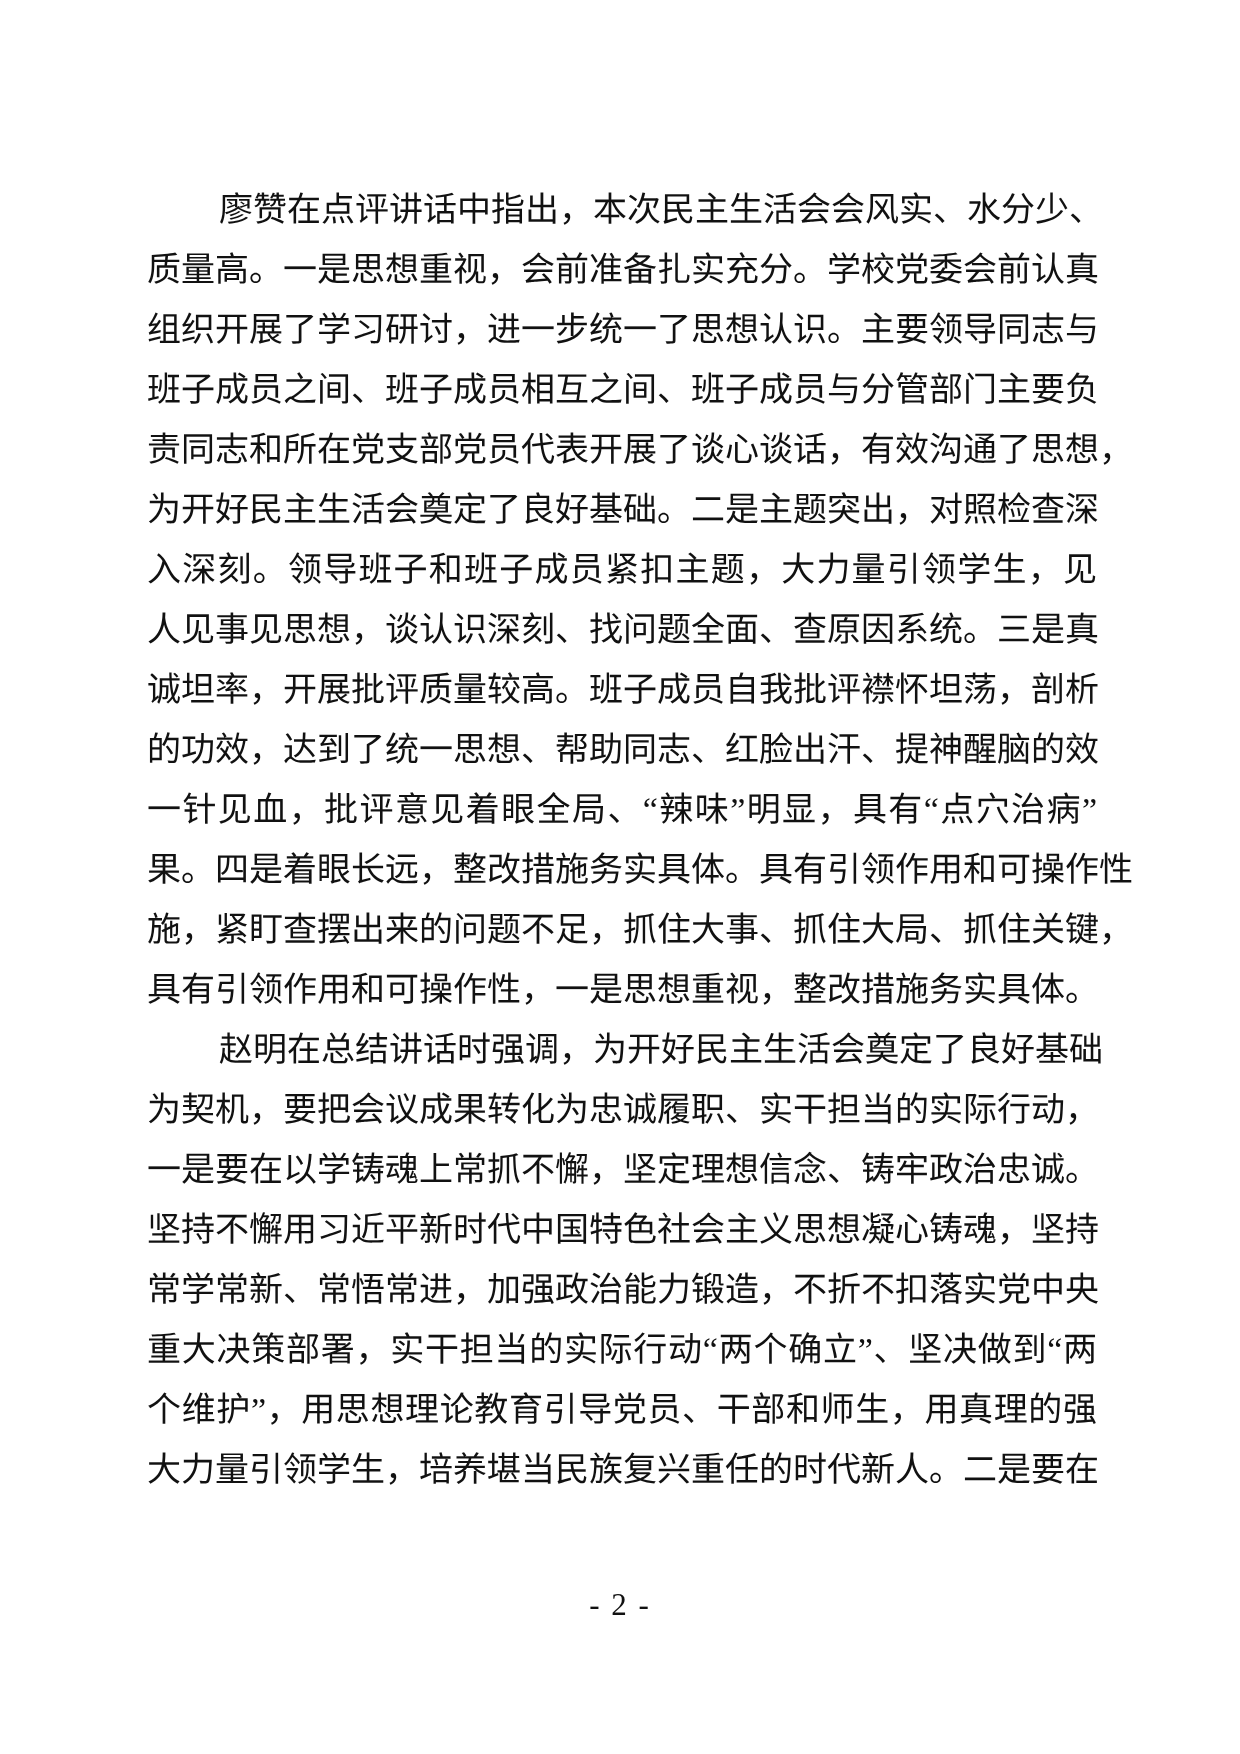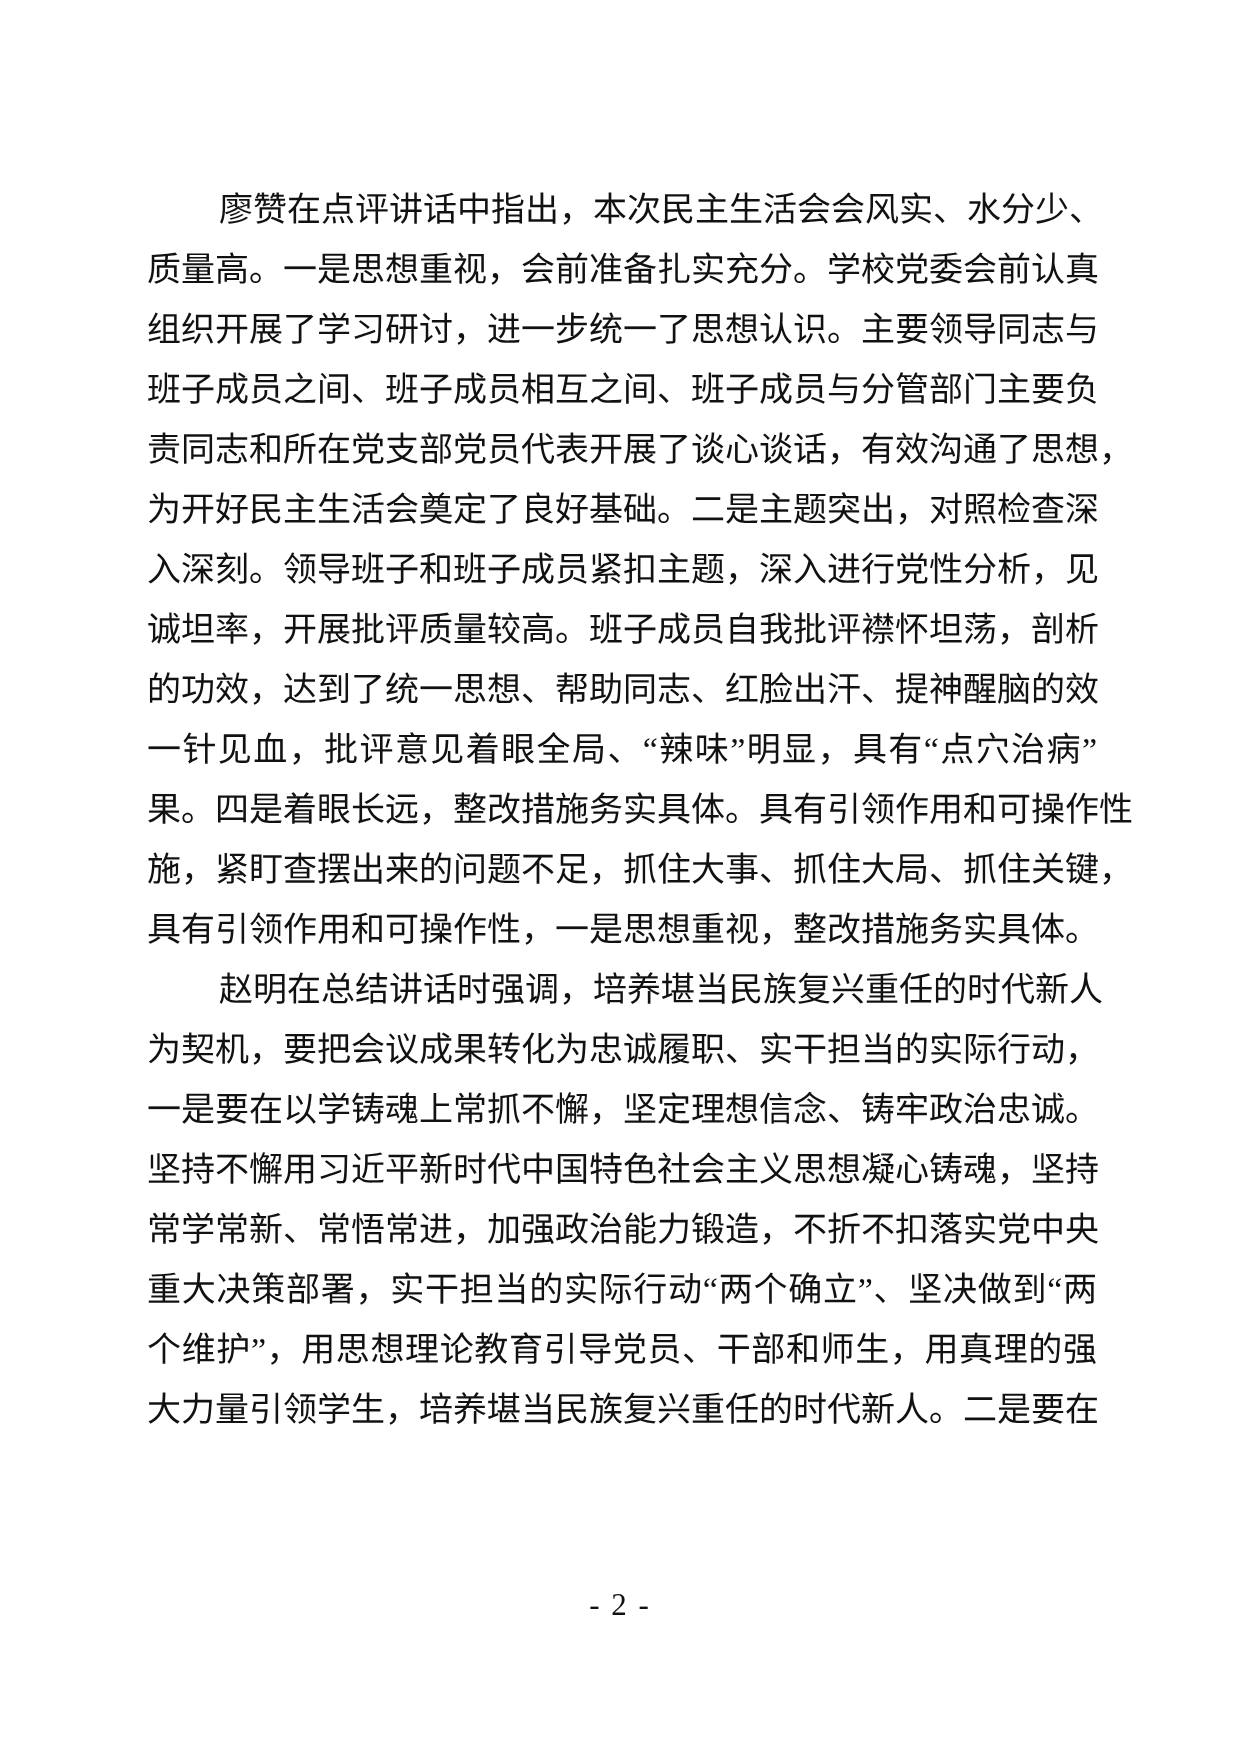--- a/index.html
+++ b/index.html
@@ -50,28 +50,29 @@
 <body>
 
 <div class="page">
   <div class="text-block" id="text-block">
       <div class="line indent">廖赞在点评讲话中指出，本次民主生活会会风实、水分少、</div>
       <div class="line">质量高。一是思想重视，会前准备扎实充分。学校党委会前认真</div>
       <div class="line">组织开展了学习研讨，进一步统一了思想认识。主要领导同志与</div>
       <div class="line">班子成员之间、班子成员相互之间、班子成员与分管部门主要负</div>
       <div class="line">责同志和所在党支部党员代表开展了谈心谈话，有效沟通了思想，</div>
       <div class="line">为开好民主生活会奠定了良好基础。二是主题突出，对照检查深</div>
-      <div class="line">入深刻。领导班子和班子成员紧扣主题，深入进行党性分析，见</div>
+      <div class="line">入深刻。领导班子和班子成员紧扣主题，大力量引领学生，见</div>
+      <div class="line">人见事见思想，谈认识深刻、找问题全面、查原因系统。三是真</div>
       <div class="line">诚坦率，开展批评质量较高。班子成员自我批评襟怀坦荡，剖析</div>
       <div class="line">的功效，达到了统一思想、帮助同志、红脸出汗、提神醒脑的效</div>
       <div class="line">一针见血，批评意见着眼全局、“辣味”明显，具有“点穴治病”</div>
       <div class="line">果。四是着眼长远，整改措施务实具体。具有引领作用和可操作性</div>
       <div class="line">施，紧盯查摆出来的问题不足，抓住大事、抓住大局、抓住关键，</div>
       <div class="line">具有引领作用和可操作性，一是思想重视，整改措施务实具体。</div>
-      <div class="line indent">赵明在总结讲话时强调，培养堪当民族复兴重任的时代新人</div>
+      <div class="line indent">赵明在总结讲话时强调，为开好民主生活会奠定了良好基础</div>
       <div class="line">为契机，要把会议成果转化为忠诚履职、实干担当的实际行动，</div>
       <div class="line">一是要在以学铸魂上常抓不懈，坚定理想信念、铸牢政治忠诚。</div>
       <div class="line">坚持不懈用习近平新时代中国特色社会主义思想凝心铸魂，坚持</div>
       <div class="line">常学常新、常悟常进，加强政治能力锻造，不折不扣落实党中央</div>
       <div class="line">重大决策部署，实干担当的实际行动“两个确立”、坚决做到“两</div>
       <div class="line">个维护”，用思想理论教育引导党员、干部和师生，用真理的强</div>
       <div class="line">大力量引领学生，培养堪当民族复兴重任的时代新人。二是要在</div>
     </div>
   <div class="footer">- 2 -</div>
 </div>

